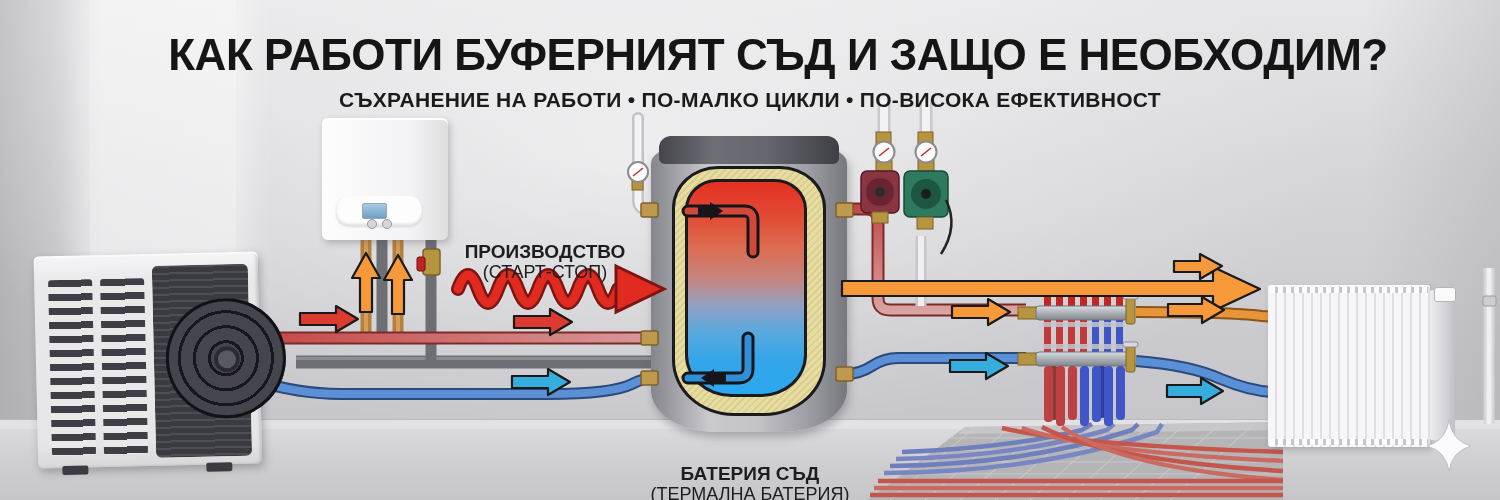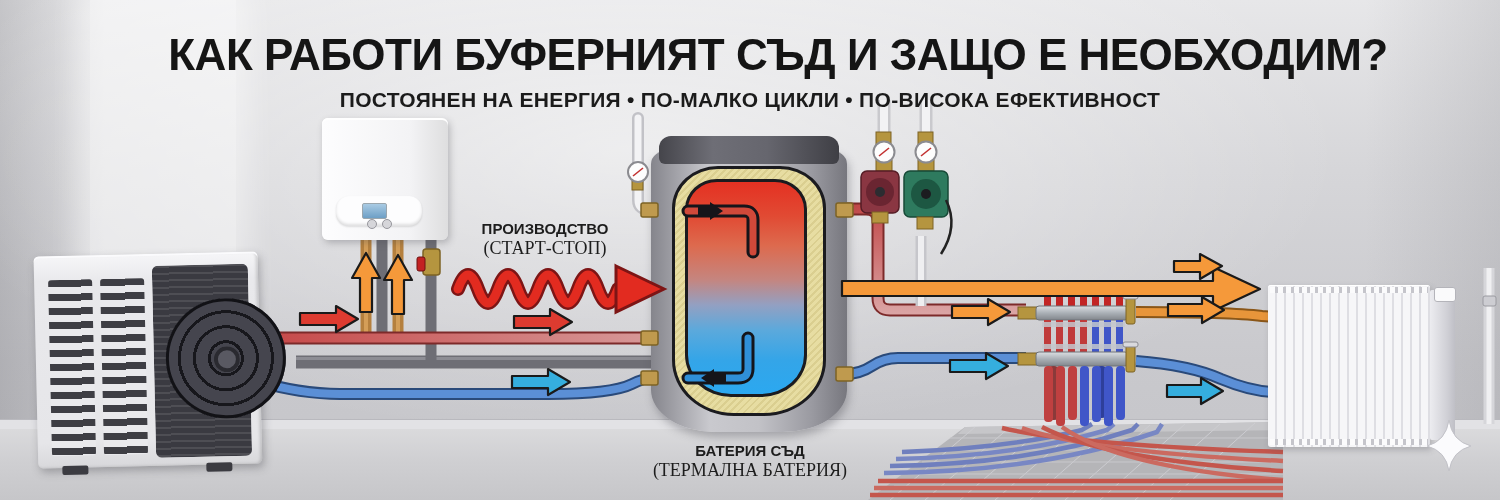--- a/index.html
+++ b/index.html
@@ -18,22 +18,22 @@
     border-top:1px solid #b9b9be;border-bottom:1px solid #a9a9ae;}
   .floor{left:0;top:429px;width:1500px;height:71px;
     background:linear-gradient(180deg,#dadadc 0%,#cfcfd2 45%,#c6c6c9 100%);}
   svg.layer{left:0;top:0;width:1500px;height:500px;}
   
   .title{left:0;top:30px;width:1500px;text-align:center;color:#151515;
     font-size:44px;font-weight:bold;letter-spacing:-.5px;padding-left:28px;}
   .subtitle{left:0;top:88px;width:1500px;text-align:center;color:#1b1b1b;
     font-size:21px;font-weight:bold;letter-spacing:.3px;}
   .callout{text-align:center;color:#1d1d1d;line-height:1.12;}
-  .callout .l1{font-size:15px;font-weight:bold;}
-  .callout .l2{font-size:18px;font-weight:500;font-family:Liberation Serif, serif;}
+  .callout .l1{font-size:19px;font-weight:bold;margin-top:20px;}
+  .callout .l2{font-size:18px;font-weight:500;}
   .co-prod{left:420px;top:221px;width:250px;}
   .co-dist{left:890px;top:221px;width:320px;}
   .co-buf{left:610px;top:443px;width:280px;}
   
   .heatpump{left:36px;top:254px;width:224px;height:220px;transform:rotate(-1.3deg);}
   .hp-body{left:0;top:0;width:224px;height:212px;background:linear-gradient(180deg,#f6f6f8,#e9e9ec 12%,#e6e6e9 88%,#d8d8db);
     border-radius:5px;box-shadow:inset 0 2px 0 #fbfbfd,inset -2px 0 3px rgba(0,0,0,.15),2px 4px 8px rgba(60,60,66,.35);}
   .hp-slats{left:14px;top:24px;width:44px;height:176px;border-radius:3px;
     background:repeating-linear-gradient(180deg,#3e3e44 0 7px,#e9e9ec 7px 14px);}
   .hp-slats2{left:66px;top:24px;width:44px;height:176px;border-radius:3px;
@@ -331,21 +331,21 @@
       <path d="M950,360 H986 V353 L1008,366 L986,379 V372 H950 Z" fill="#35aede"></path>
       <path d="M1167,385 H1201 V378 L1223,391 L1201,404 V397 H1167 Z" fill="#35aede"></path>
     </g>
 
     <g>
       <path d="M1449,420 Q1452,441 1471,446 Q1452,451 1449,471 Q1446,451 1427,446 Q1446,441 1449,420 Z" fill="#fbfbfd" stroke="#c2c2c8" stroke-width="1"></path>
     </g>
   </svg>
 
   <div class="abs title">КАК РАБОТИ БУФЕРНИЯТ СЪД И ЗАЩО Е НЕОБХОДИМ?</div>
-  <div class="abs subtitle">ПОСТОЯНЕН НА ЕНЕРГИЯ • ПО-МАЛКО ЦИКЛИ • ПО-ВИСОКА ЕФЕКТИВНОСТ</div>
+  <div class="abs subtitle">СЪХРАНЕНИЕ НА РАБОТИ • ПО-МАЛКО ЦИКЛИ • ПО-ВИСОКА ЕФЕКТИВНОСТ</div>
 
   <div class="abs callout co-prod">
     <div class="l1">ПРОИЗВОДСТВО</div>
     <div class="l2">(СТАРТ-СТОП)</div>
   </div>
   <div class="abs callout co-buf">
     <div class="l1">БАТЕРИЯ СЪД</div>
     <div class="l2">(ТЕРМАЛНА БАТЕРИЯ)</div>
   </div>
 

